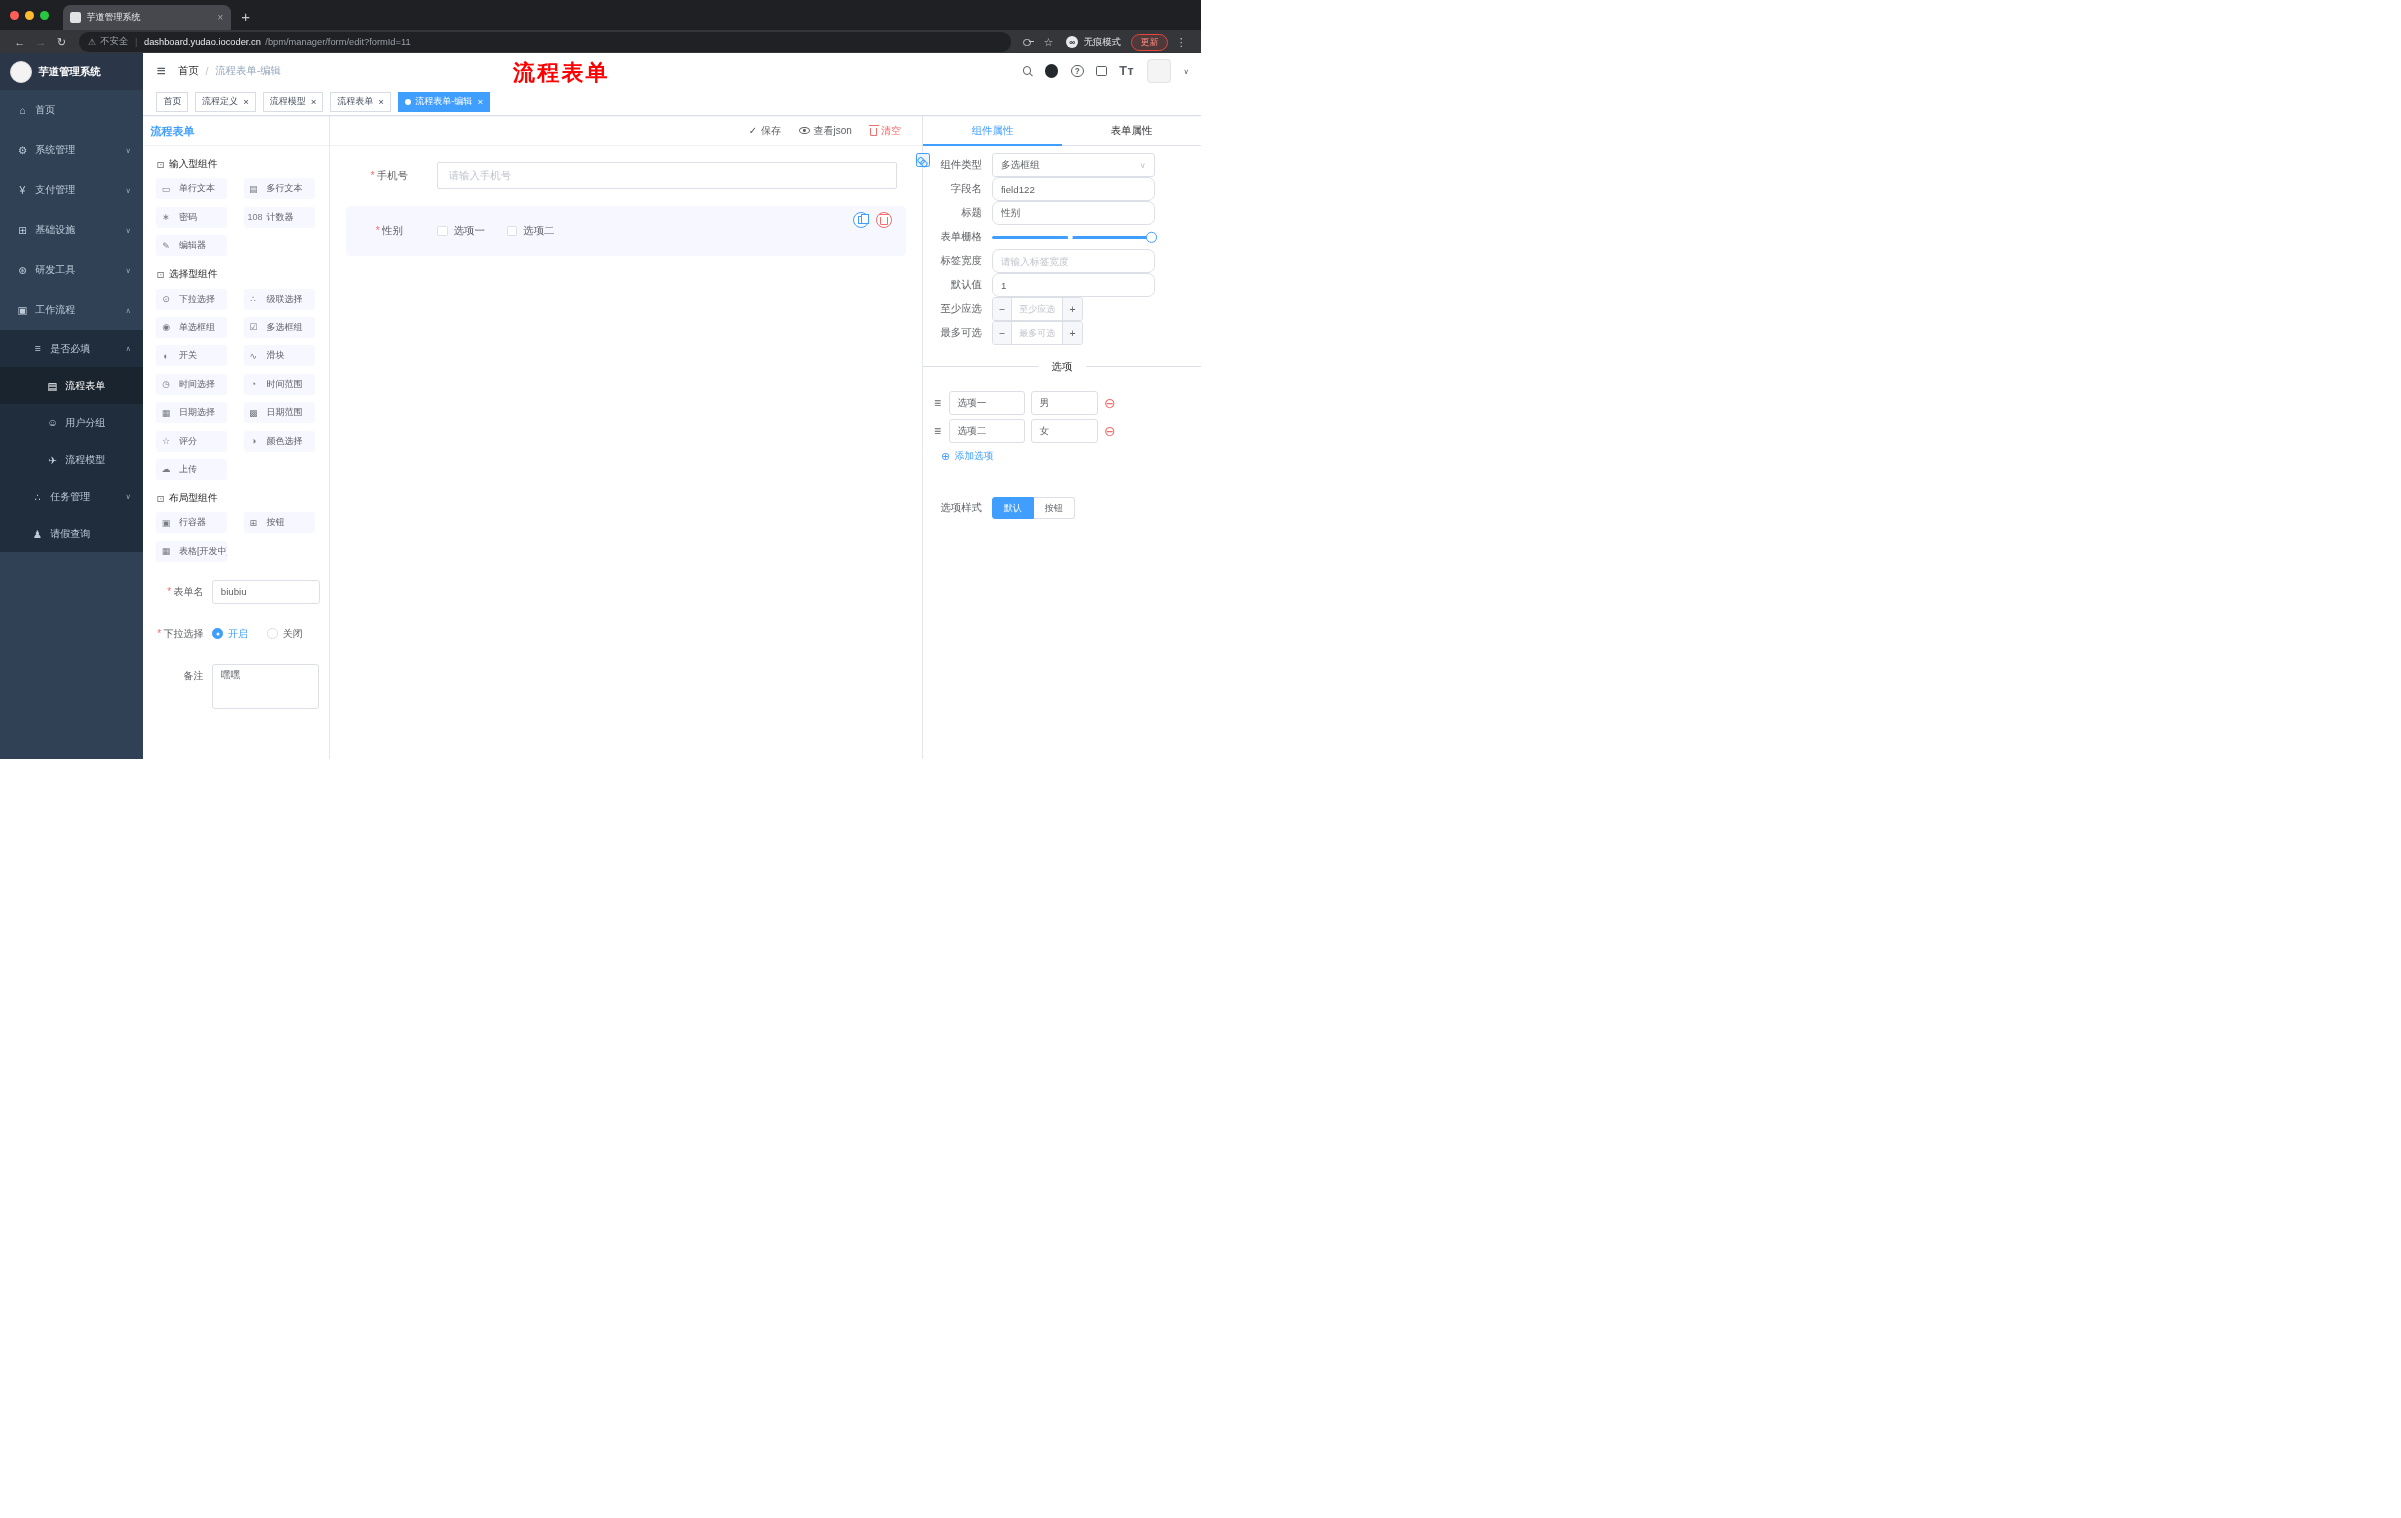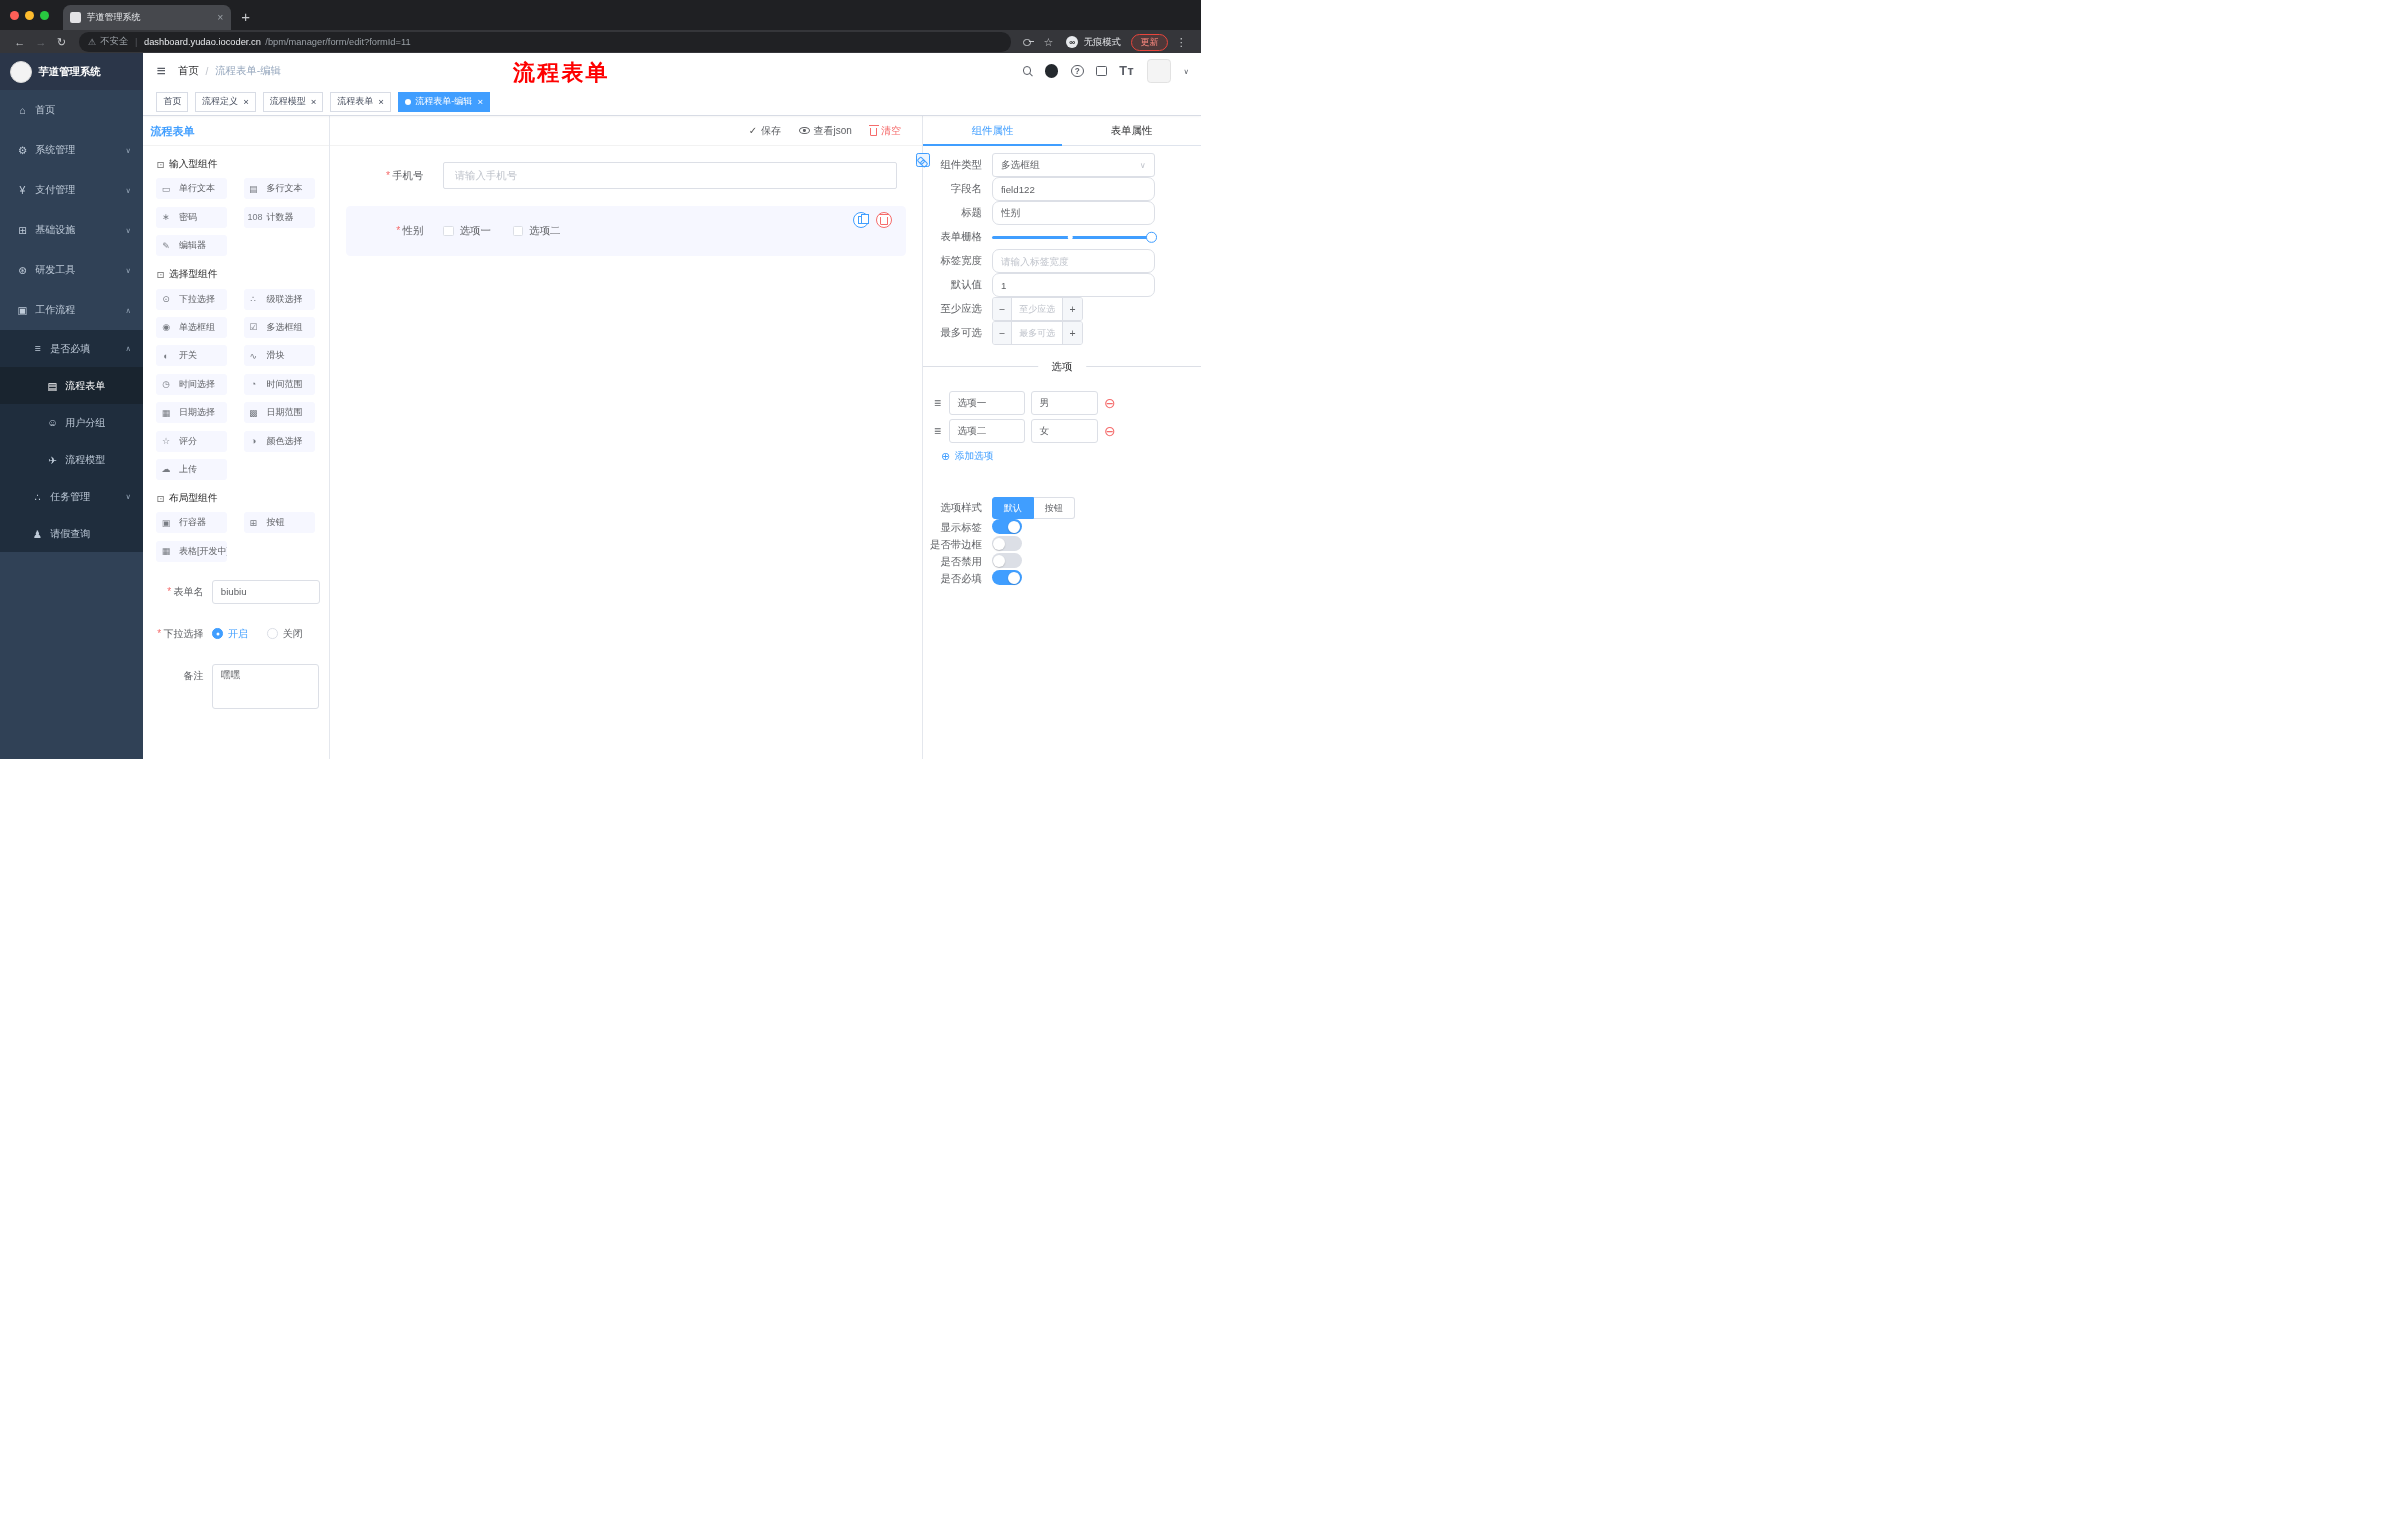--- a/index.html
+++ b/index.html
@@ -107,21 +107,21 @@
   .tb-btn{display:flex;align-items:center;gap:3.7px;background:none;border:none;font-size:10px;color:#606266;cursor:pointer}
   .tb-btn.danger{color:#f56c6c}
   .tb-ic.check{font-weight:bold;color:#555}
   .i-eye{width:11px;height:7.4px;border:1.1px solid currentColor;border-radius:50%;position:relative;display:inline-block}
   .i-eye::after{content:'';position:absolute;left:50%;top:50%;transform:translate(-50%,-50%);width:2.2px;height:2.2px;background:currentColor;border-radius:50%}
   .i-trash{width:7.4px;height:8.2px;border:1.1px solid currentColor;border-top:none;border-radius:0 0 1.5px 1.5px;position:relative;display:inline-block;margin-top:2.2px}
   .i-trash::before{content:'';position:absolute;top:-2.6px;left:-2.2px;right:-2.2px;height:1.1px;background:currentColor}
   .board{padding:9px 16.3px;flex:1;background:#fff}
   .draw-item{display:flex;align-items:center;padding:7.4px 9px;border-radius:4.5px;position:relative;cursor:pointer}
   .draw-item.selected{background:#f6f7ff;margin-top:9px;padding:18px 9px}
-  .dlabel{width:68px;text-align:right;margin-right:20px;font-size:10.4px;color:#606266;flex-shrink:0}
+  .dlabel{width:68px;text-align:center;margin-right:14px;font-size:10.4px;color:#606266;flex-shrink:0}
   .dinput{flex:1;height:27px;border:0.7px solid #dcdfe6;border-radius:2px;padding:0 10.4px;font-size:10.4px;color:#606266;background:#fff}
   .cbs{display:flex;gap:22px}
   .cbx{display:flex;align-items:center;gap:6px;cursor:pointer}
   .cb-box{width:10.4px;height:10.4px;border:0.7px solid #dcdfe6;border-radius:1.5px;background:#fff}
   .cb-label{font-size:10.4px;color:#606266}
   .item-actions{position:absolute;top:6px;right:13.4px;display:flex;gap:6.7px}
   .act-btn{width:16.3px;height:16.3px;border-radius:50%;background:#fff;display:flex;align-items:center;justify-content:center;cursor:pointer}
   .act-btn.copy{border:0.7px solid #409eff;color:#409eff}
   .act-btn.del{border:0.7px solid #f56c6c;color:#f56c6c}
   .i-copy{width:6px;height:7.4px;border:1px solid #409eff;position:relative;background:#fff;display:inline-block}
@@ -591,37 +591,19 @@
           </div>
 
           <div class="prow style-row">
             <span class="plabel">选项样式</span>
             <div class="pcontrol rbg" id="style-button-group">
                 <span class="rb active">默认</span>
                 <span class="rb">按钮</span>
               </div>
           </div>
 
-          <div id="props-switches">
-              <div class="prow">
-                <span class="plabel">显示标签</span>
-                <div class="pcontrol"><span class="switch on"></span></div>
-              </div>
-              <div class="prow">
-                <span class="plabel">是否带边框</span>
-                <div class="pcontrol"><span class="switch"></span></div>
-              </div>
-              <div class="prow">
-                <span class="plabel">是否禁用</span>
-                <div class="pcontrol"><span class="switch"></span></div>
-              </div>
-              <div class="prow">
-                <span class="plabel">是否必填</span>
-                <div class="pcontrol"><span class="switch on"></span></div>
-              </div>
-            </div>
         </div>
       </aside>
 
     </div>
   </div>
 </div>
 
 
 </body></html>

